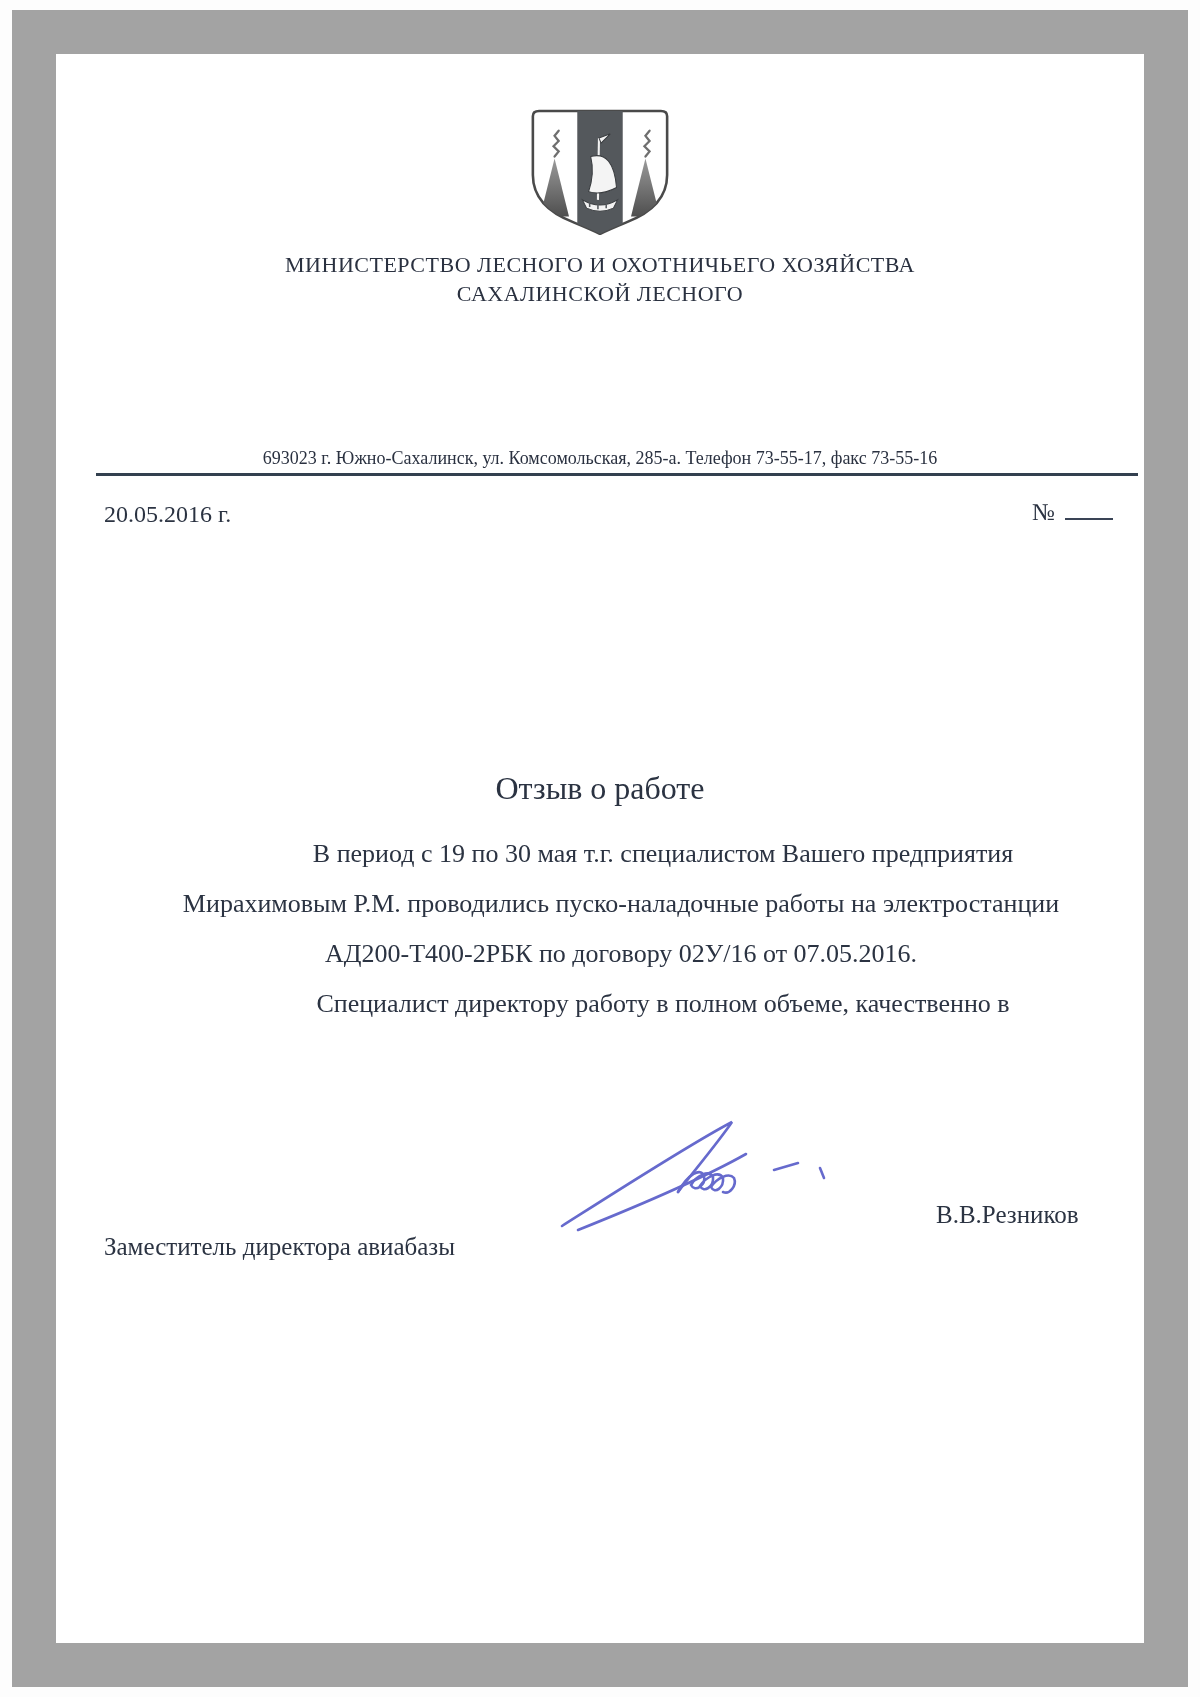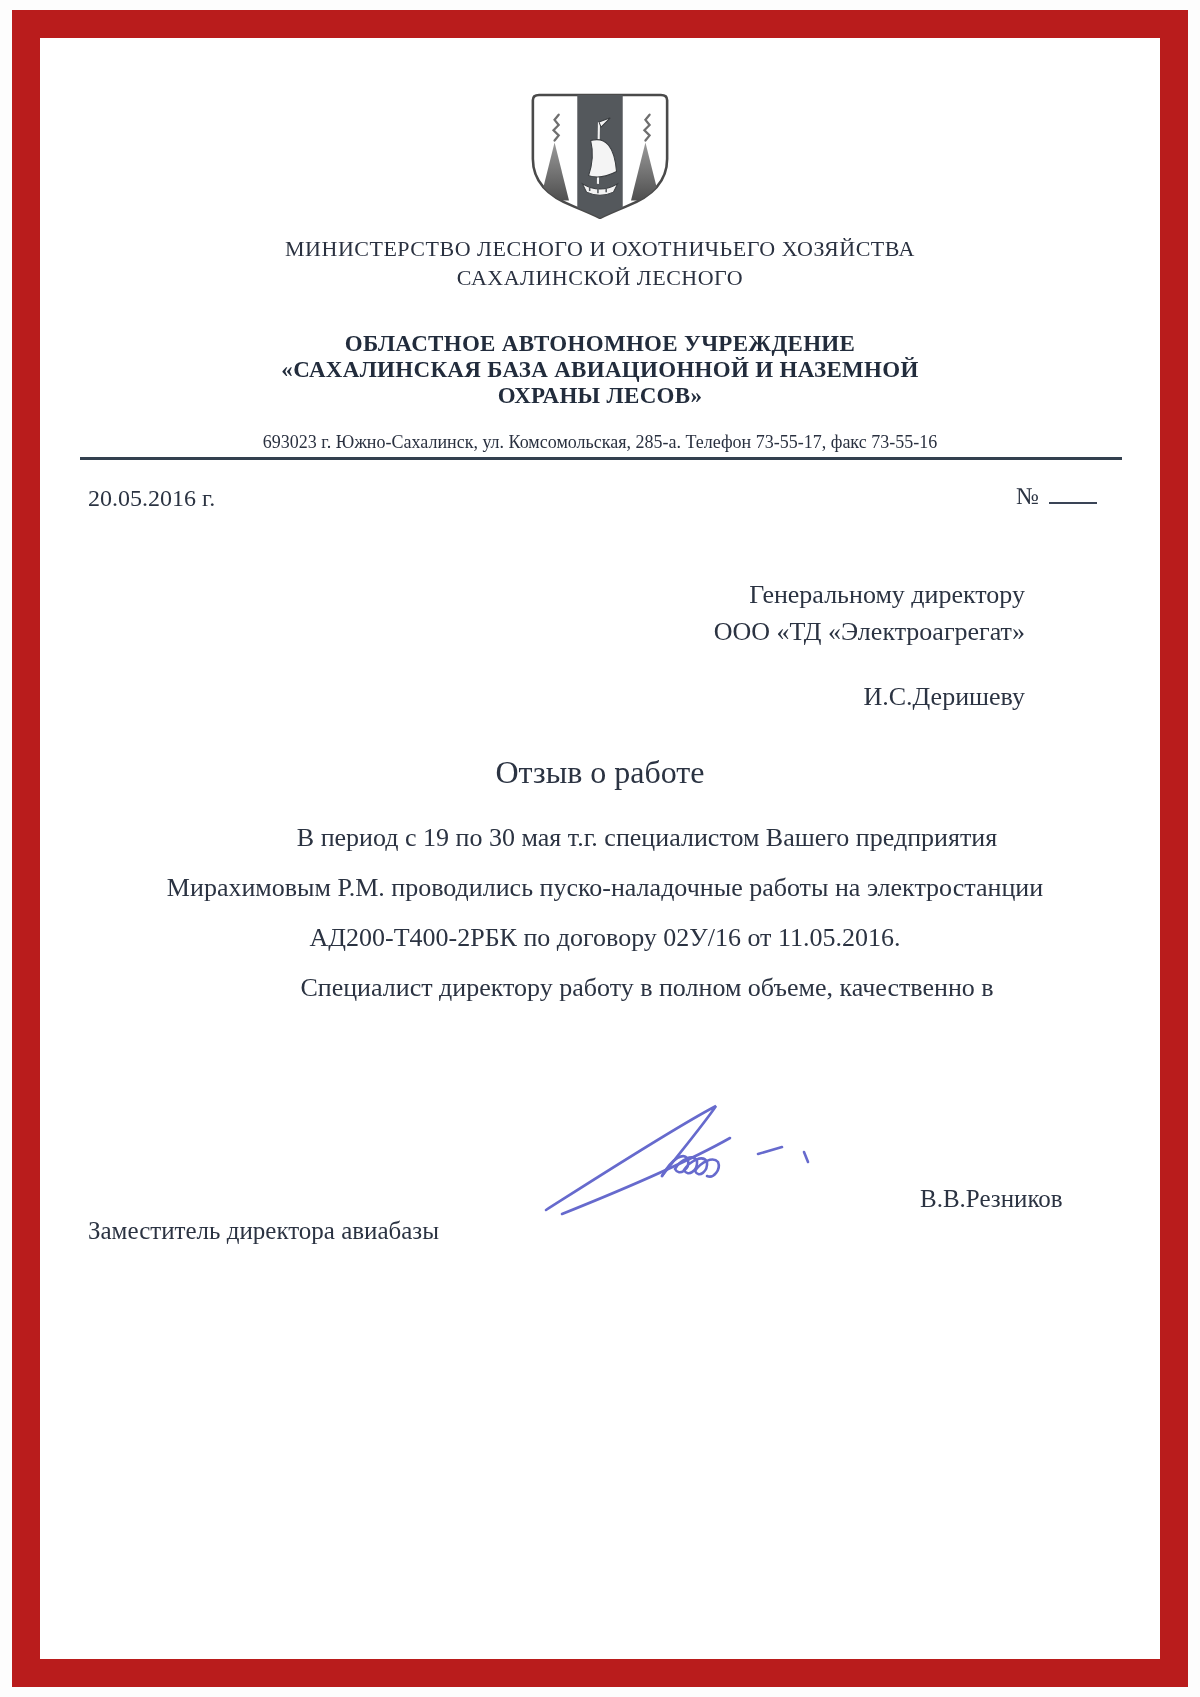--- a/index.html
+++ b/index.html
@@ -5,22 +5,22 @@
   html,body { margin:0; padding:0; }
   body {
     width:1200px; height:1697px;
     background:#ffffff;
     font-family:"Liberation Serif","DejaVu Serif",serif;
     color:#2b3342;
   }
   .scan { position:relative; width:1200px; height:1697px; background:#fdfdfd; }
   .frame {
     position:absolute; left:12px; top:10px; right:12px; bottom:10px;
-    background:#b91c1c;
-    padding:28px; box-sizing:border-box;font-family:Liberation Serif, serif;
+    background:#a3a3a3;
+    padding:44px; box-sizing:border-box;font-family:Liberation Serif, serif;
   }
   .page {
     position:relative; width:100%; height:100%;
     background:#ffffff;
   }
   .abs { position:absolute;text-align:center; }
 
   .emblem { left:50%; top:55px; transform:translateX(-50%); }
 
   .ministry {
@@ -115,47 +115,37 @@
             </g>
           </g>
         </svg>
       </div>
 
       <div class="abs ministry">
         <div>МИНИСТЕРСТВО ЛЕСНОГО И ОХОТНИЧЬЕГО ХОЗЯЙСТВА</div>
         <div>САХАЛИНСКОЙ ЛЕСНОГО</div>
       </div>
 
-      <div class="abs institution">
-        <div>ОБЛАСТНОЕ АВТОНОМНОЕ УЧРЕЖДЕНИЕ</div>
-        <div>«САХАЛИНСКАЯ БАЗА АВИАЦИОННОЙ И НАЗЕМНОЙ</div>
-        <div>ОХРАНЫ ЛЕСОВ»</div>
-      </div>
 
       <div class="abs address">693023 г. Южно-Сахалинск, ул. Комсомольская, 285-а. Телефон 73-55-17, факс 73-55-16</div>
 
       <div class="abs rule"></div>
 
       <div class="abs date">20.05.2016 г.</div>
       <div class="abs number">
         <span>№</span><span class="blank"></span>
       </div>
 
-      <div class="abs recipient">
-        <div>Генеральному директору</div>
-        <div>ООО «ТД «Электроагрегат»</div>
-        <div class="addressee-name">И.С.Деришеву</div>
-      </div>
 
       <div class="abs doc-title">Отзыв о работе</div>
 
       <div class="abs body-text">
         <div class="line indent">В период с 19 по 30 мая т.г. специалистом Вашего предприятия</div>
         <div class="line">Мирахимовым Р.М. проводились пуско-наладочные работы на электростанции</div>
-        <div class="line">АД200-Т400-2РБК по договору 02У/16 от 11.05.2016.</div>
+        <div class="line">АД200-Т400-2РБК по договору 02У/16 от 07.05.2016.</div>
         <div class="line indent para2">Специалист директору работу в полном объеме, качественно в</div>
       </div>
 
       <div class="abs sig-position">Заместитель директора авиабазы</div>
 
       <div class="abs signature-svg">
         <svg width="290" height="135" viewBox="0 0 290 135">
           <g fill="none" stroke="#5a5ec9" stroke-width="2.6" stroke-linecap="round" opacity="0.92">
             <path d="M14,120 C55,94 142,38 184,16 C172,34 142,70 130,86"></path>
             <path d="M30,124 C85,102 152,74 198,48"></path>

